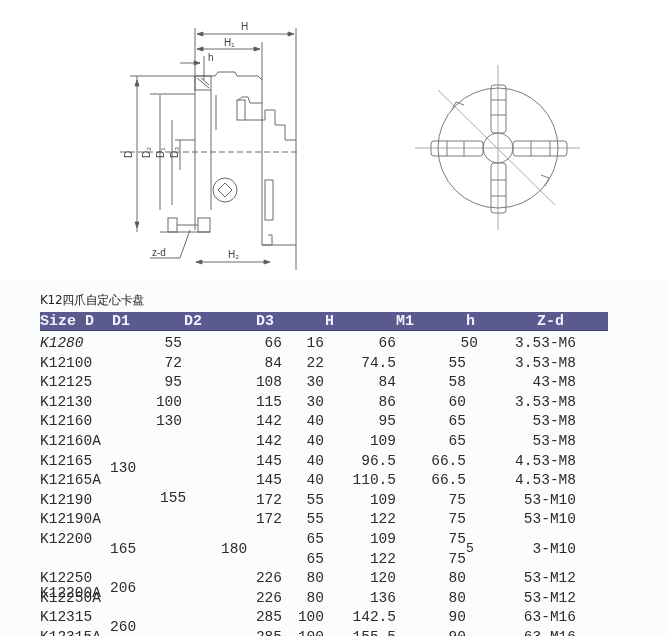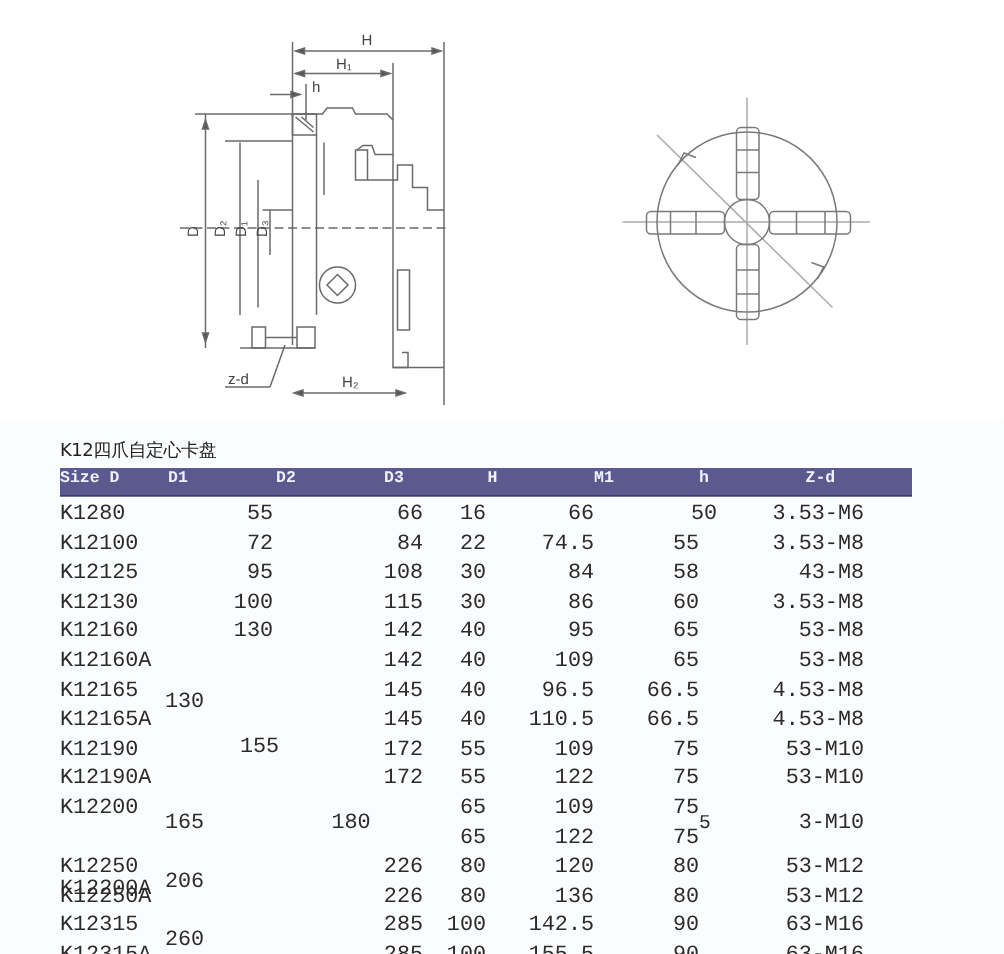--- a/index.html
+++ b/index.html
@@ -3,21 +3,21 @@
 <meta charset="utf-8">
 <style>
   html, body { margin:0; padding:0; }
   body { width:669px; height:636px; background:#fbfcfd; position:relative; overflow:hidden;
          font-family:"Liberation Serif","DejaVu Serif",serif; color:#2a2a2a; }
   .drawing { position:absolute; left:0; top:0; width:669px; height:280px; background:#ffffff; }
   .caption { position:absolute; left:40px; top:292px; font-size:12px; color:#222;
              font-family:"DejaVu Sans","Liberation Sans",sans-serif; letter-spacing:-0.3px; }
   .hdr { position:absolute; left:40px; top:312px; width:568px; height:18px; background:#5a5a8f;
          border-bottom:1px solid #3c3c6a; }
-  .hcell { position:absolute; top:313px; font-size:11px; font-weight:bold; color:#f0f0ff;
+  .hcell { position:absolute; top:313px; font-size:15px; font-weight:bold; color:#f0f0ff;
            font-family:"Liberation Mono","DejaVu Sans Mono",monospace; white-space:nowrap; }
   .cell { position:absolute; font-size:14.5px; color:#2b2b2b; white-space:nowrap;
           font-family:"Liberation Mono","DejaVu Sans Mono",monospace; line-height:16px; }
   .r { text-align:right; }
   svg text { font-family:"Liberation Sans","DejaVu Sans",sans-serif; }
 </style>
 </head>
 <body>
 
 <div class="drawing">
@@ -126,21 +126,21 @@
 <span class="hcell" style="left:112px;">D1</span>
 <span class="hcell" style="left:184px;">D2</span>
 <span class="hcell" style="left:256px;">D3</span>
 <span class="hcell" style="left:325px;">H</span>
 <span class="hcell" style="left:396px;">M1</span>
 <span class="hcell" style="left:466px;">h</span>
 <span class="hcell" style="left:537px;">Z-d</span>
 
 <div id="rows">
     <div>
-      <span class="cell" style="left: 40px; top: 335px;">K1280</span>
+      <span class="cell" style="left: 40px; top: 335px; font-style: italic;">K1280</span>
       <span class="cell r" style="left: 150px; top: 335px; width: 32px;">55</span>
       <span class="cell r" style="left: 240px; top: 335px; width: 42px;">66</span>
       <span class="cell r" style="left: 288px; top: 335px; width: 36px;">16</span>
       <span class="cell r" style="left: 340px; top: 335px; width: 56px;">66</span>
       <span class="cell r" style="left: 432px; top: 335px; width: 46px;">50</span>
       <span class="cell r" style="left: 498px; top: 335px; width: 78px;">3.53-M6</span>
     </div>
     <div>
       <span class="cell" style="left: 40px; top: 354.6px;">K12100</span>
       <span class="cell r" style="left: 150px; top: 354.6px; width: 32px;">72</span>

